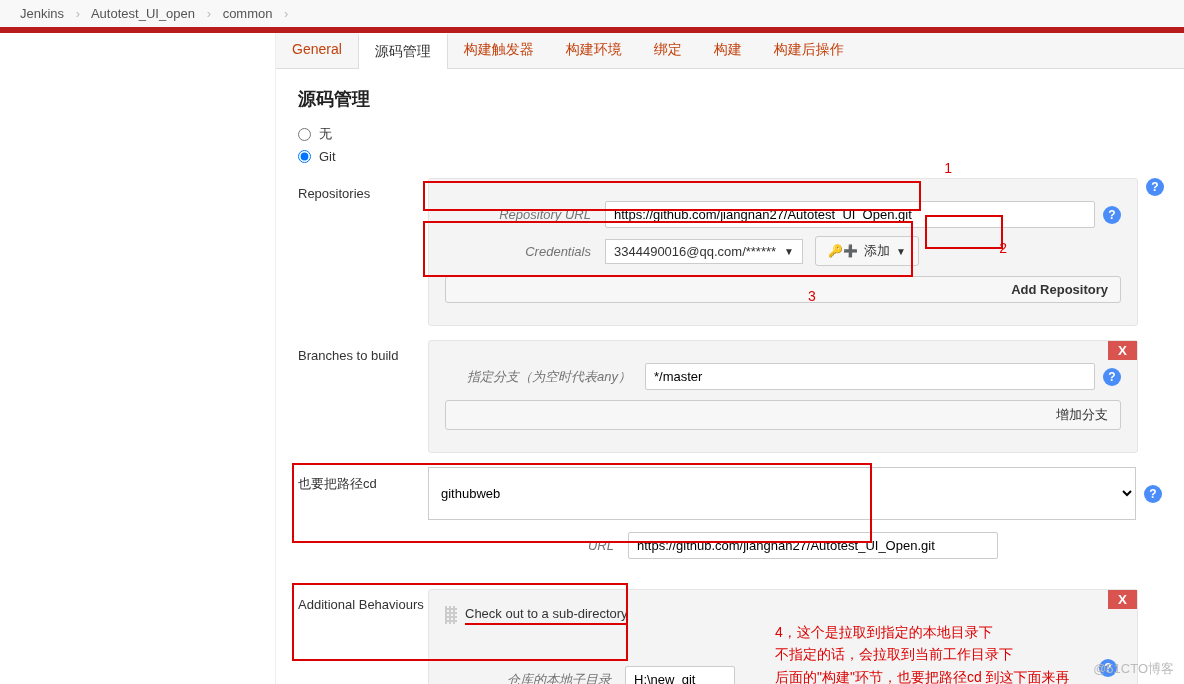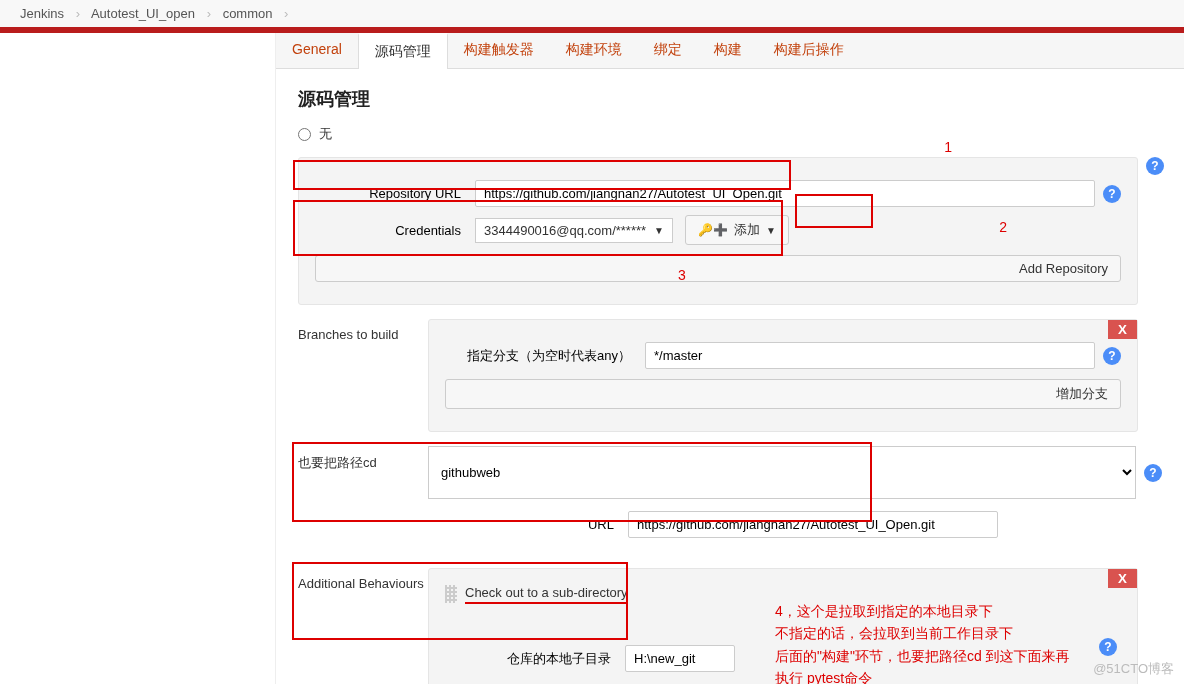--- a/index.html
+++ b/index.html
@@ -29,21 +29,21 @@
 .radio-row input { margin-right: 8px; }
 
 
 .config-row { display: flex; margin-top: 14px; }
 .config-label { width: 130px; padding-top: 8px; color: #333; font-size: 13px; }
 .config-content { flex: 1; }
 
 .panel { background: #f4f4f4; border: 1px solid #e5e5e5; border-radius: 3px; padding: 14px 16px; position: relative; }
 
 .field-row { display: flex; align-items: center; margin: 8px 0; position: relative; }
-.field-label { width: 160px; text-align: right; padding-right: 14px; color: #000000; font-size: 13px; }
+.field-label { width: 160px; text-align: right; padding-right: 14px; color: #737373; font-size: 13px; font-style: italic; }
 .field-control { flex: 1; }
 .field-control input[type="text"] { width: 100%; padding: 5px 8px; border: 1px solid #ccc; border-radius: 2px; font-size: 13px; background:#fff; }
 
 .select-control { display: inline-flex; align-items: center; background: #fff; border: 1px solid #ccc; padding: 4px 8px; font-size: 13px; cursor: pointer; }
 .select-control .caret { margin-left: 8px; font-size: 10px; }
 
 .btn { display: inline-block; background: #f7f7f7; border: 1px solid #ccc; border-radius: 3px; padding: 5px 12px; font-size: 13px; color: #333; cursor: pointer; }
 .btn-add { display: inline-flex; align-items: center; }
 .btn-add .key-icon { color: #d4a017; margin-right: 6px; font-size: 12px; }
 .btn-add .caret { margin-left: 6px; font-size: 10px; }
@@ -94,22 +94,27 @@
       <div class="tab">构建后操作</div>
     </div>
 
     <div class="section-body rel">
       <h2 class="section-title">源码管理</h2>
 
       <div class="radio-row">
         <input type="radio" name="scm" style="">
         <span>无</span>
       </div>
+      <div class="radio-row">
+        <input type="radio" name="scm" checked="" style="">
+        <span>Git</span>
+      </div>
 
       <div class="config-row rel">
+        <div class="config-label">Repositories</div>
         <div class="config-content rel">
           <span class="help-icon help-abs" style="top:0; right:-2px;">?</span>
           <div class="panel rel" style="margin-right:24px;">
             <div class="field-row">
               <div class="field-label">Repository URL</div>
               <div class="field-control">
                 <input type="text" value="https://github.com/jiangnan27/Autotest_UI_Open.git" style="">
               </div>
               <span class="help-icon">?</span>
             </div>
@@ -123,21 +128,21 @@
               </div>
               <div style="margin-left:12px;">
                 <div class="btn btn-add">
                   <span class="key-icon">🔑➕</span>
                   <span>添加</span>
                   <span class="caret">▼</span>
                 </div>
               </div>
             </div>
             <div class="btn-right-stack">
-              <div class="btn" style="font-weight:normal;">Add Repository</div>
+              <div class="btn" style="font-weight:bold;">Add Repository</div>
             </div>
 
             <div class="ann-red-box" style="left:-6px; top:2px; width:498px; height:30px;"></div>
             <div class="ann-red-box" style="left:-6px; top:42px; width:490px; height:56px;"></div>
             <div class="ann-red-box" style="left:496px; top:36px; width:78px; height:34px;"></div>
           </div>
           <div class="ann-label" style="top:-18px; right:210px;">1</div>
           <div class="ann-label" style="top:62px; right:155px;">2</div>
           <div class="ann-label" style="top:110px; left:380px;">3</div>
         </div>

